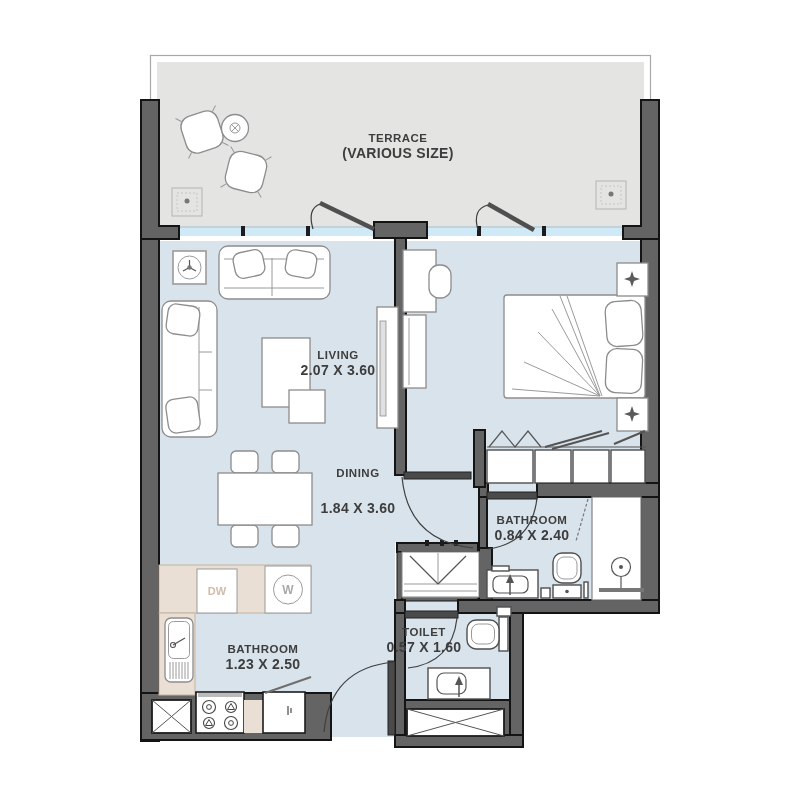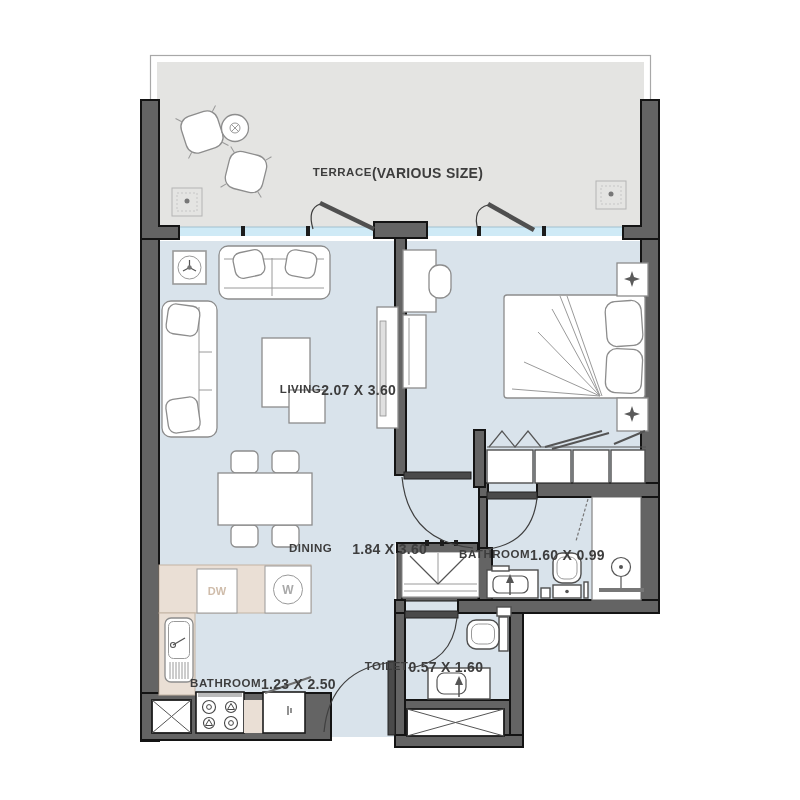--- a/index.html
+++ b/index.html
@@ -15,22 +15,22 @@
   .f2{fill:#ffffff;stroke:#4f4f4f;stroke-width:1.4;}
   .ln{stroke:#9a9a9a;stroke-width:1;fill:none;}
   .ln2{stroke:#555;stroke-width:1.2;fill:none;}
   .arc{stroke:#3f3f3f;stroke-width:1.2;fill:none;}
   .leaf{fill:#4a4a4a;stroke:#222;stroke-width:1;}
   .counter{fill:var(--counter);stroke:#c3b4a4;stroke-width:1;}
   .mull{fill:#1c1c1c;}
   .shaft{fill:#ffffff;stroke:#1c1c1c;stroke-width:1.8;}
   .xln{stroke:#555;stroke-width:1;}
   .fold{stroke:#9a9a9a;stroke-width:1;fill:none;}
-  .room-label{position:absolute;transform:translate(-50%,-50%);display:flex;flex-direction:row;
-      align-items:center;white-space:nowrap;color:var(--label);text-align:center;z-index:5;margin-top:27px;}
+  .room-label{position:absolute;transform:translate(-50%,-50%);display:flex;flex-direction:column;
+      align-items:center;white-space:nowrap;color:var(--label);text-align:center;z-index:5;}
   .room-label .nm{font-size:11.5px;font-weight:bold;letter-spacing:.5px;line-height:15px;}
   .room-label .dm{font-size:14px;font-weight:bold;letter-spacing:.3px;line-height:14px;}
 </style>
 </head>
 <body>
 
 <div id="canvas">
 
 <svg id="plan-svg" width="800" height="800" viewBox="0 0 800 800">
   <defs>
@@ -314,27 +314,27 @@
 </svg>
 
   <div class="room-label" style="left:398px;top:145px;">
     <span class="nm">TERRACE</span>
     <span class="dm">(VARIOUS SIZE)</span>
   </div>
   <div class="room-label" style="left:338px;top:362px;">
     <span class="nm">LIVING</span>
     <span class="dm">2.07 X 3.60</span>
   </div>
-  <div class="room-label" style="left:358px;top:521px;gap:20px;">
+  <div class="room-label" style="left:358px;top:490px;gap:20px;">
     <span class="nm">DINING</span>
     <span class="dm">1.84 X 3.60</span>
   </div>
   <div class="room-label" style="left:532px;top:527px;">
     <span class="nm">BATHROOM</span>
-    <span class="dm">1.60 X 0.99</span>
+    <span class="dm">0.84 X 2.40</span>
   </div>
   <div class="room-label" style="left:263px;top:656px;">
     <span class="nm">BATHROOM</span>
     <span class="dm">1.23 X 2.50</span>
   </div>
   <div class="room-label" style="left:424px;top:639px;">
     <span class="nm">TOILET</span>
     <span class="dm">0.57 X 1.60</span>
   </div>
 </div>

